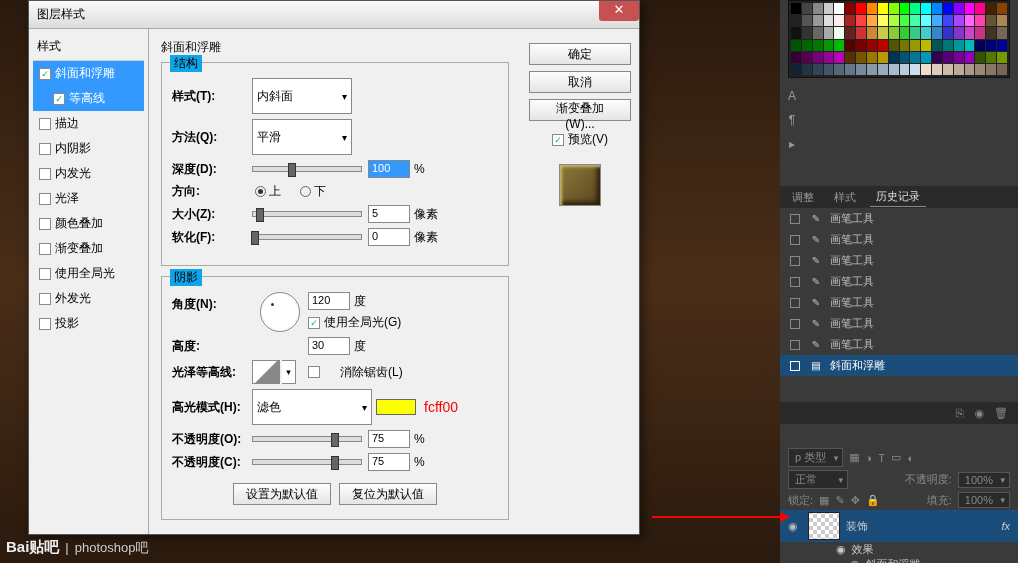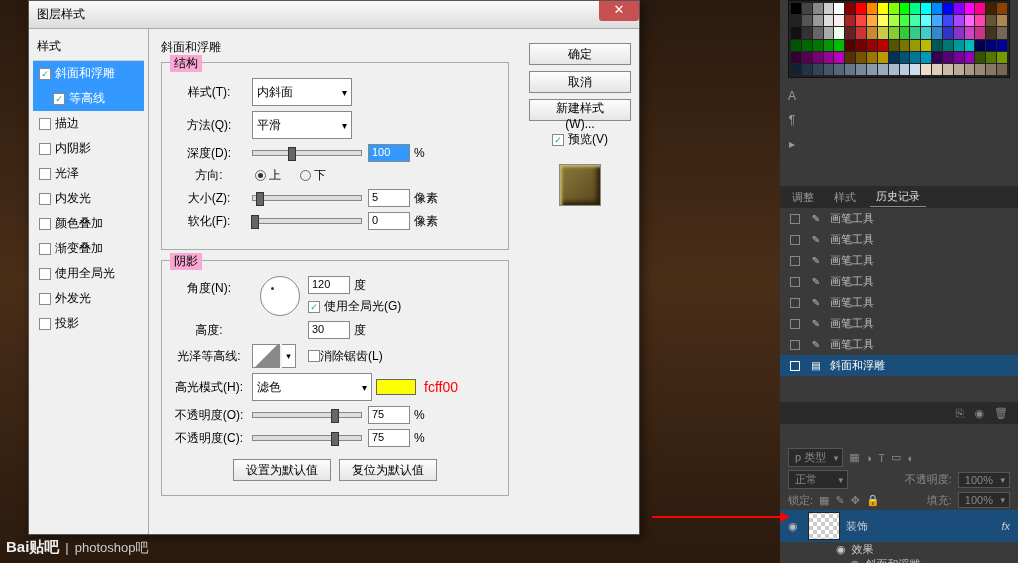--- a/index.html
+++ b/index.html
@@ -20,24 +20,24 @@
 .styles-col .hdr { font-size: 12px; padding: 5px 4px; border-bottom: 1px solid #ccc; }
 .style-item { font-size: 12px; padding: 4px 4px 4px 6px; display: flex; align-items: center; gap: 4px; cursor: pointer; }
 .style-item.sel { background: #3399ff; color: #fff; }
 .style-item.sub { padding-left: 20px; }
 .cb { width: 12px; height: 12px; border: 1px solid #888; background: #fff; display: inline-flex; align-items: center; justify-content: center; font-size: 9px; color: #1a6; }
 
 
 .center { flex: 1; padding: 10px 12px; font-size: 12px; }
 .section-title { font-size: 12px; margin-bottom: 6px; }
 .fieldset { border: 1px solid #aaa; padding: 10px 10px 14px 10px; margin-bottom: 10px; position: relative; }
-.fieldset .legend { position: absolute; top: -8px; left: 8px; background: #f9a8d4; padding: 0 4px; font-size: 12px; }
+.fieldset .legend { position: absolute; top: -8px; left: 8px; background: #0ea5e9; padding: 0 4px; font-size: 12px; }
 .row { display: flex; align-items: center; margin: 5px 0; font-size: 12px; }
-.row .lbl { width: 80px; text-align: center; padding-right: 6px; }
-.row select, .row .combo { width: 100px; height: 28px; font-size: 12px; border: 1px solid #888; background: #fff; }
+.row .lbl { width: 80px; text-align: left; padding-right: 6px; font-weight: bold; }
+.row select, .row .combo { width: 100px; height: 36px; font-size: 12px; border: 1px solid #888; background: #fff; }
 .row .combo { display: inline-flex; align-items: center; padding: 0 4px; justify-content: space-between; }
 .row .combo::after { content: "▾"; font-size: 10px; }
 .slider { width: 110px; height: 6px; background: #ddd; border: 1px solid #888; position: relative; margin-right: 6px; }
 .slider .thumb { position: absolute; top: -4px; width: 8px; height: 14px; background: #666; border: 1px solid #333; }
 .numbox { width: 42px; height: 18px; border: 1px solid #888; background: #fff; font-size: 11px; padding: 1px 3px; }
 .numbox.sel { background: #3399ff; color: #fff; }
 .unit { margin-left: 4px; }
 .radio { width: 11px; height: 11px; border-radius: 50%; border: 1px solid #666; display: inline-block; margin: 0 3px; position: relative; }
 .radio.on::after { content: ""; position: absolute; inset: 2px; background: #333; border-radius: 50%; }
 
@@ -126,25 +126,25 @@
           <div class="style-item">
             <span class="cb"></span>
             <span>描边</span>
           </div>
           <div class="style-item">
             <span class="cb"></span>
             <span>内阴影</span>
           </div>
           <div class="style-item">
             <span class="cb"></span>
+            <span>内发光</span>
+          </div>
+          <div class="style-item">
+            <span class="cb"></span>
             <span>光泽</span>
-          </div>
-          <div class="style-item">
-            <span class="cb"></span>
-            <span>内发光</span>
           </div>
           <div class="style-item">
             <span class="cb"></span>
             <span>颜色叠加</span>
           </div>
           <div class="style-item">
             <span class="cb"></span>
             <span>渐变叠加</span>
           </div>
           <div class="style-item">
@@ -234,21 +234,21 @@
           <span style="width:56px"></span>
           <span class="numbox">30</span>
           <span class="unit">度</span>
         </div>
         <div class="row">
           <span class="lbl">光泽等高线:</span>
           <span class="contour-sw"></span>
             <span class="contour-dd">▾</span>
           <span style="width:12px"></span>
           <span class="cb"></span>
-          <span style="margin-left:0">消除锯齿(L)</span>
+          <span style="margin-left:20px">消除锯齿(L)</span>
         </div>
         <div class="row">
           <span class="lbl">高光模式(H):</span>
           <span class="combo" style="width:120px">
               <span>滤色</span>
             </span>
           <span class="color-sw" style="background:#fcff00;margin-left:4px"></span>
           <span class="hex-lbl">fcff00</span>
         </div>
         <div class="row">
@@ -270,21 +270,21 @@
         <div class="btn-row">
           <button class="btn">设置为默认值</button>
           <button class="btn">复位为默认值</button>
         </div>
       </div>
     </div>
 
     <div class="right-btns">
       <button class="btn">确定</button>
       <button class="btn">取消</button>
-      <button class="btn">新建样式(W)...</button>
+      <button class="btn">渐变叠加(W)...</button>
       <div class="preview-ck">
         <span class="cb">✓</span>
         <span>预览(V)</span>
       </div>
       <div class="preview-sw"></div>
     </div>
   </div>
 </div>
 
 <div class="dark-panel">

